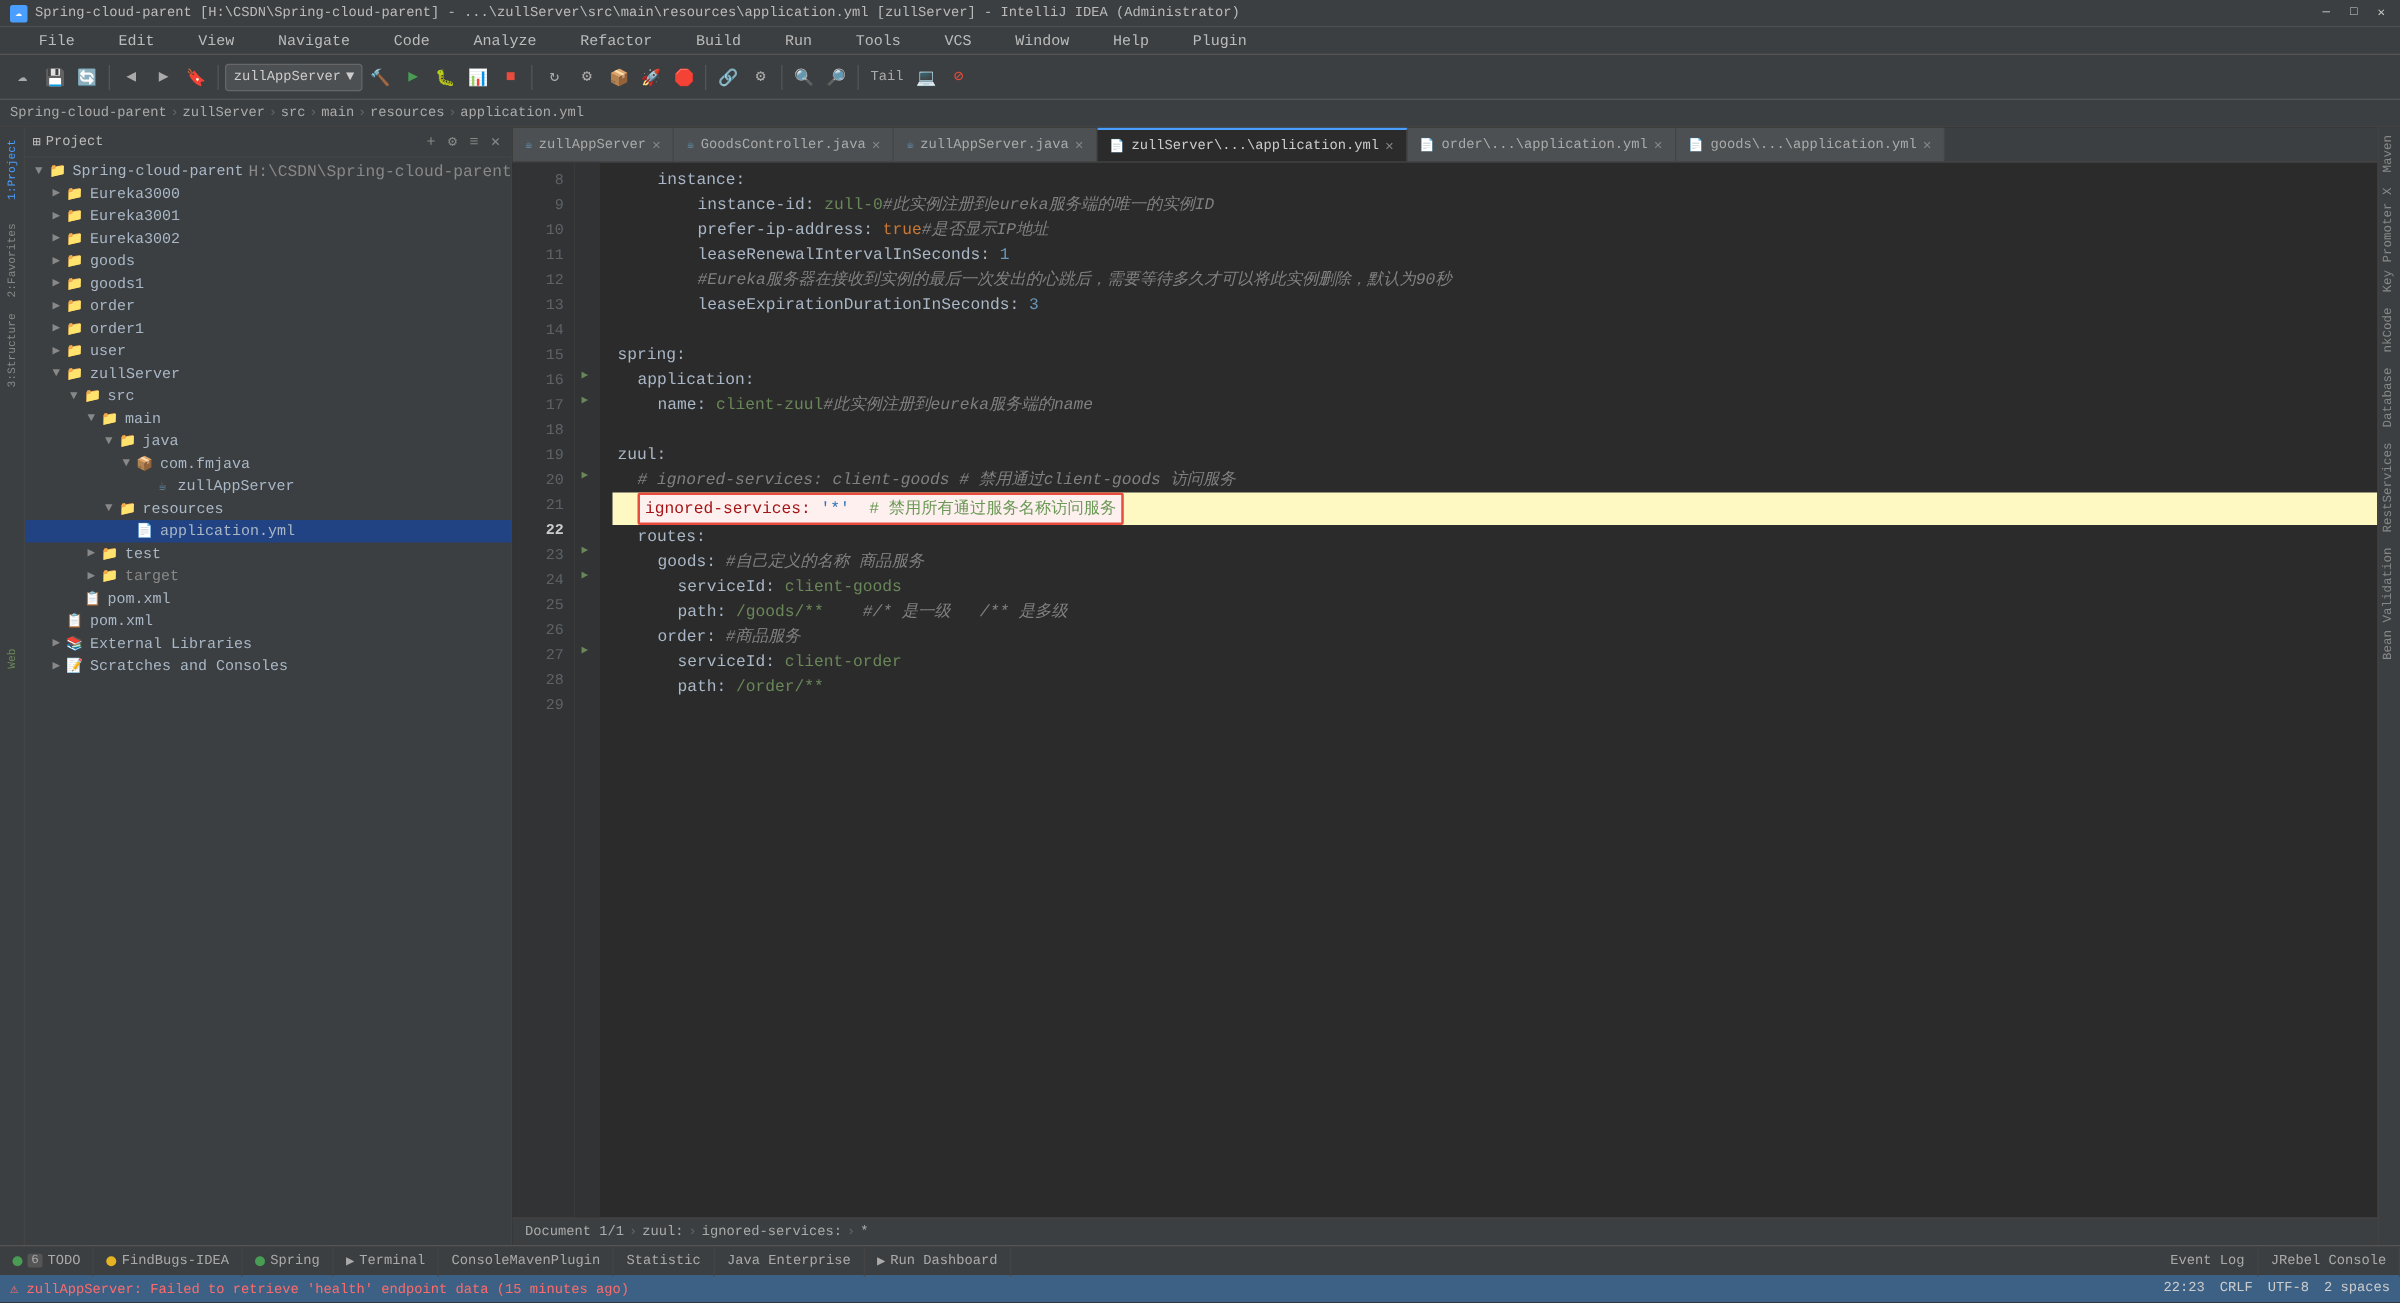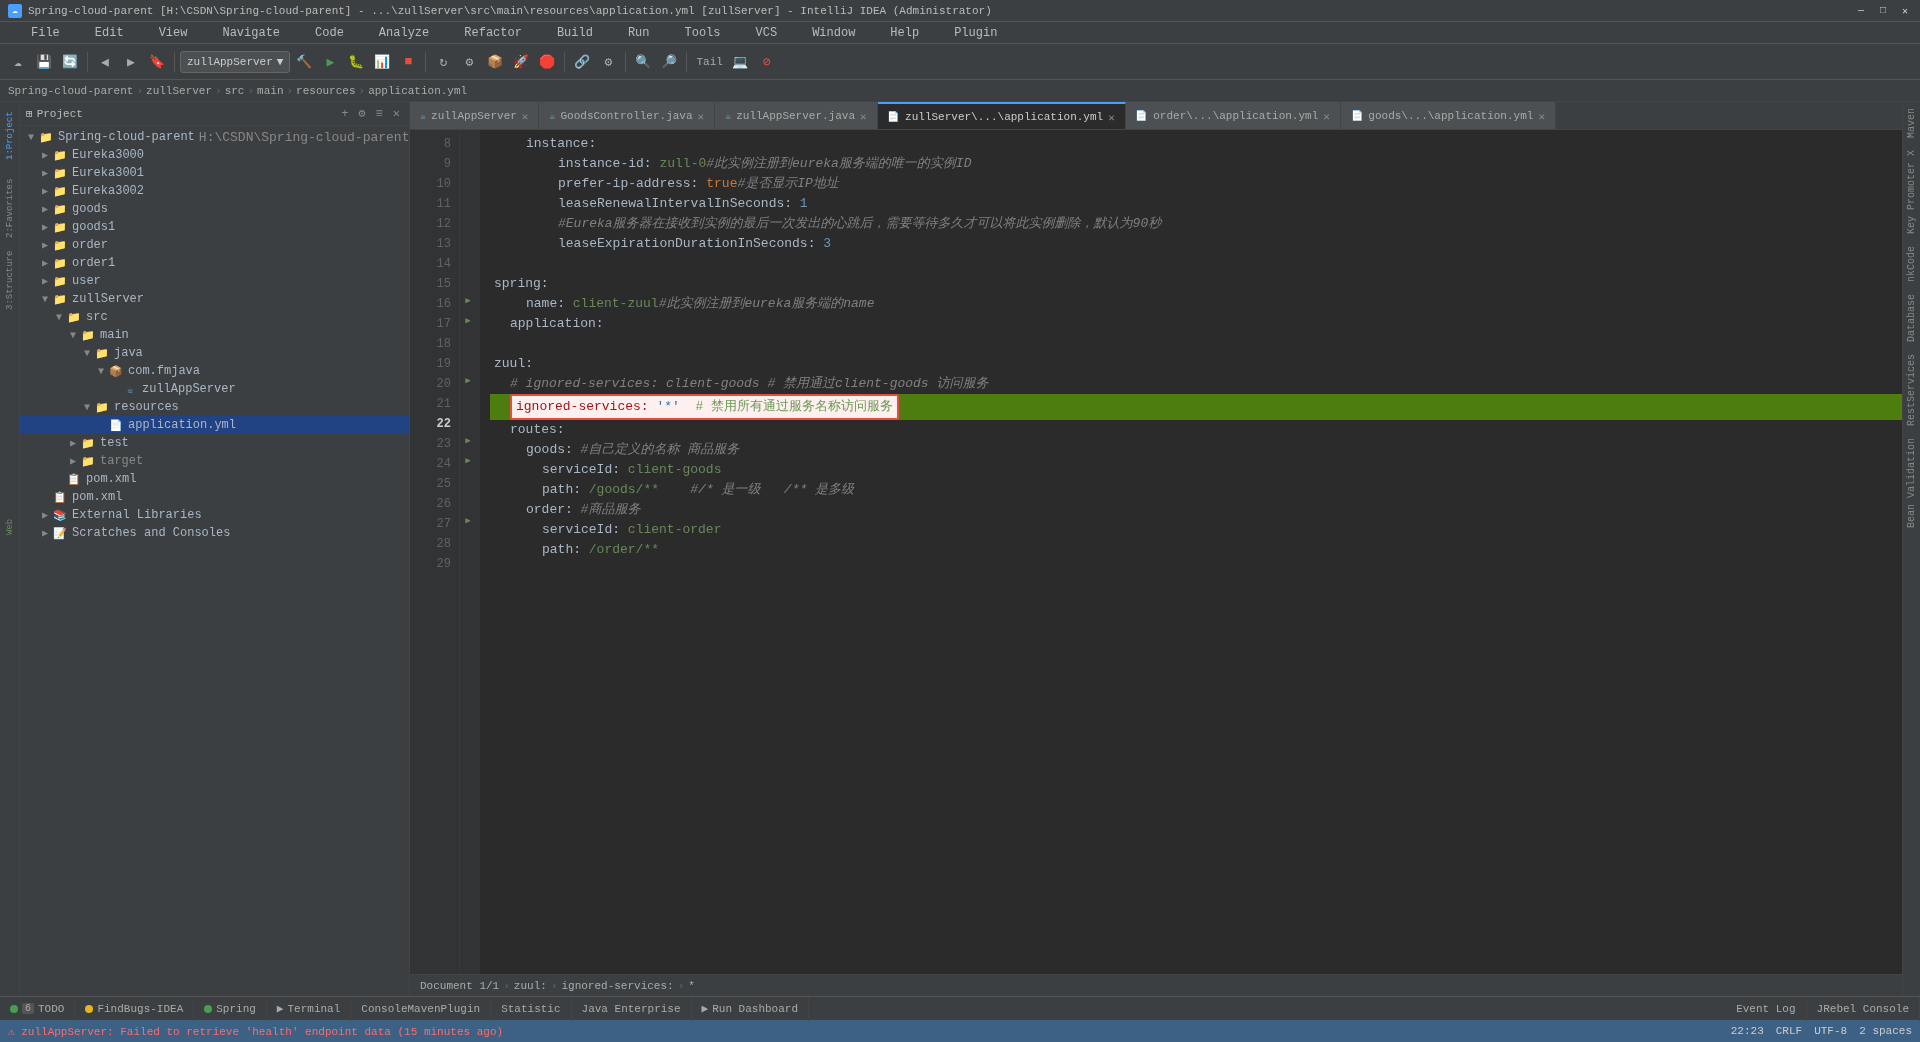--- a/index.html
+++ b/index.html
@@ -445,38 +445,38 @@
           <span style="padding-left:64px;"></span><span class="kw-key">leaseExpirationDurationInSeconds: </span><span class="kw-number">3</span>
         </div>
 
         <div class="code-line">&nbsp;</div>
 
         <div class="code-line">
           <span class="kw-key">spring:</span>
         </div>
 
         <div class="code-line">
+          <span style="padding-left:16px;"></span><span class="kw-key">application:</span>
+        </div>
+
+        <div class="code-line">
           <span style="padding-left:32px;"></span><span class="kw-key">name: </span><span class="kw-string">client-zuul</span> <span class="kw-comment">#此实例注册到eureka服务端的name</span>
         </div>
 
-        <div class="code-line">
-          <span style="padding-left:16px;"></span><span class="kw-key">application:</span>
-        </div>
-
         <div class="code-line">&nbsp;</div>
 
         <div class="code-line">
           <span class="kw-key">zuul:</span>
         </div>
 
         <div class="code-line">
           <span style="padding-left:16px;"></span><span class="kw-comment"># ignored-services: client-goods # 禁用通过client-goods 访问服务</span>
         </div>
 
-        <div class="code-line active-line" style="background:#4d7c0f;">
+        <div class="code-line active-line" style="background:#fef9c3;">
           <span style="padding-left:16px;"></span>
           <span style="border: 2px solid #e74c3c; background:#fff0f0; color:#333; padding: 1px 4px; border-radius: 2px; display:inline;"><span style="color:#a31515;">ignored-services:</span> <span style="color:#2e75b6;">'*'</span>&nbsp; <span style="color:#6a9955;"># 禁用所有通过服务名称访问服务</span></span>
         </div>
 
         <div class="code-line">
           <span style="padding-left:16px;"></span><span class="kw-key">routes:</span>
         </div>
 
         <div class="code-line">
           <span style="padding-left:32px;"></span><span class="kw-key">goods: </span><span class="kw-comment">#自己定义的名称 商品服务</span>

